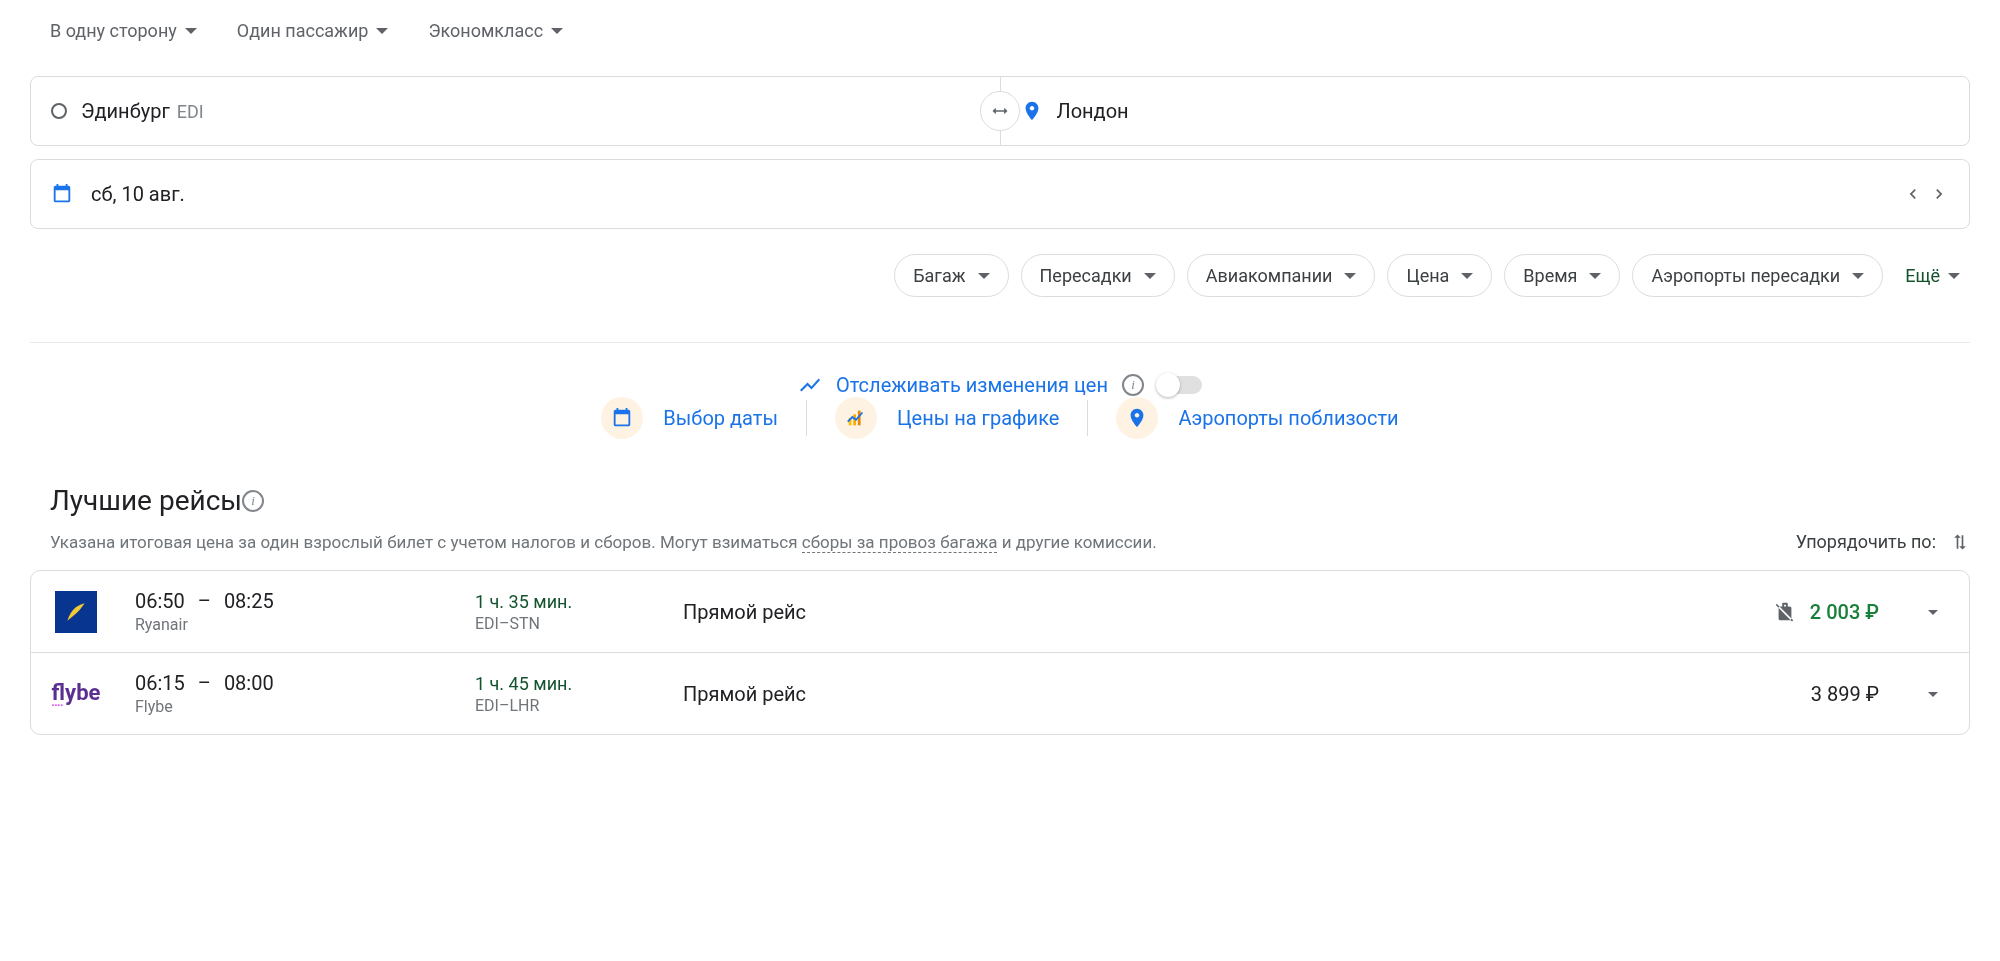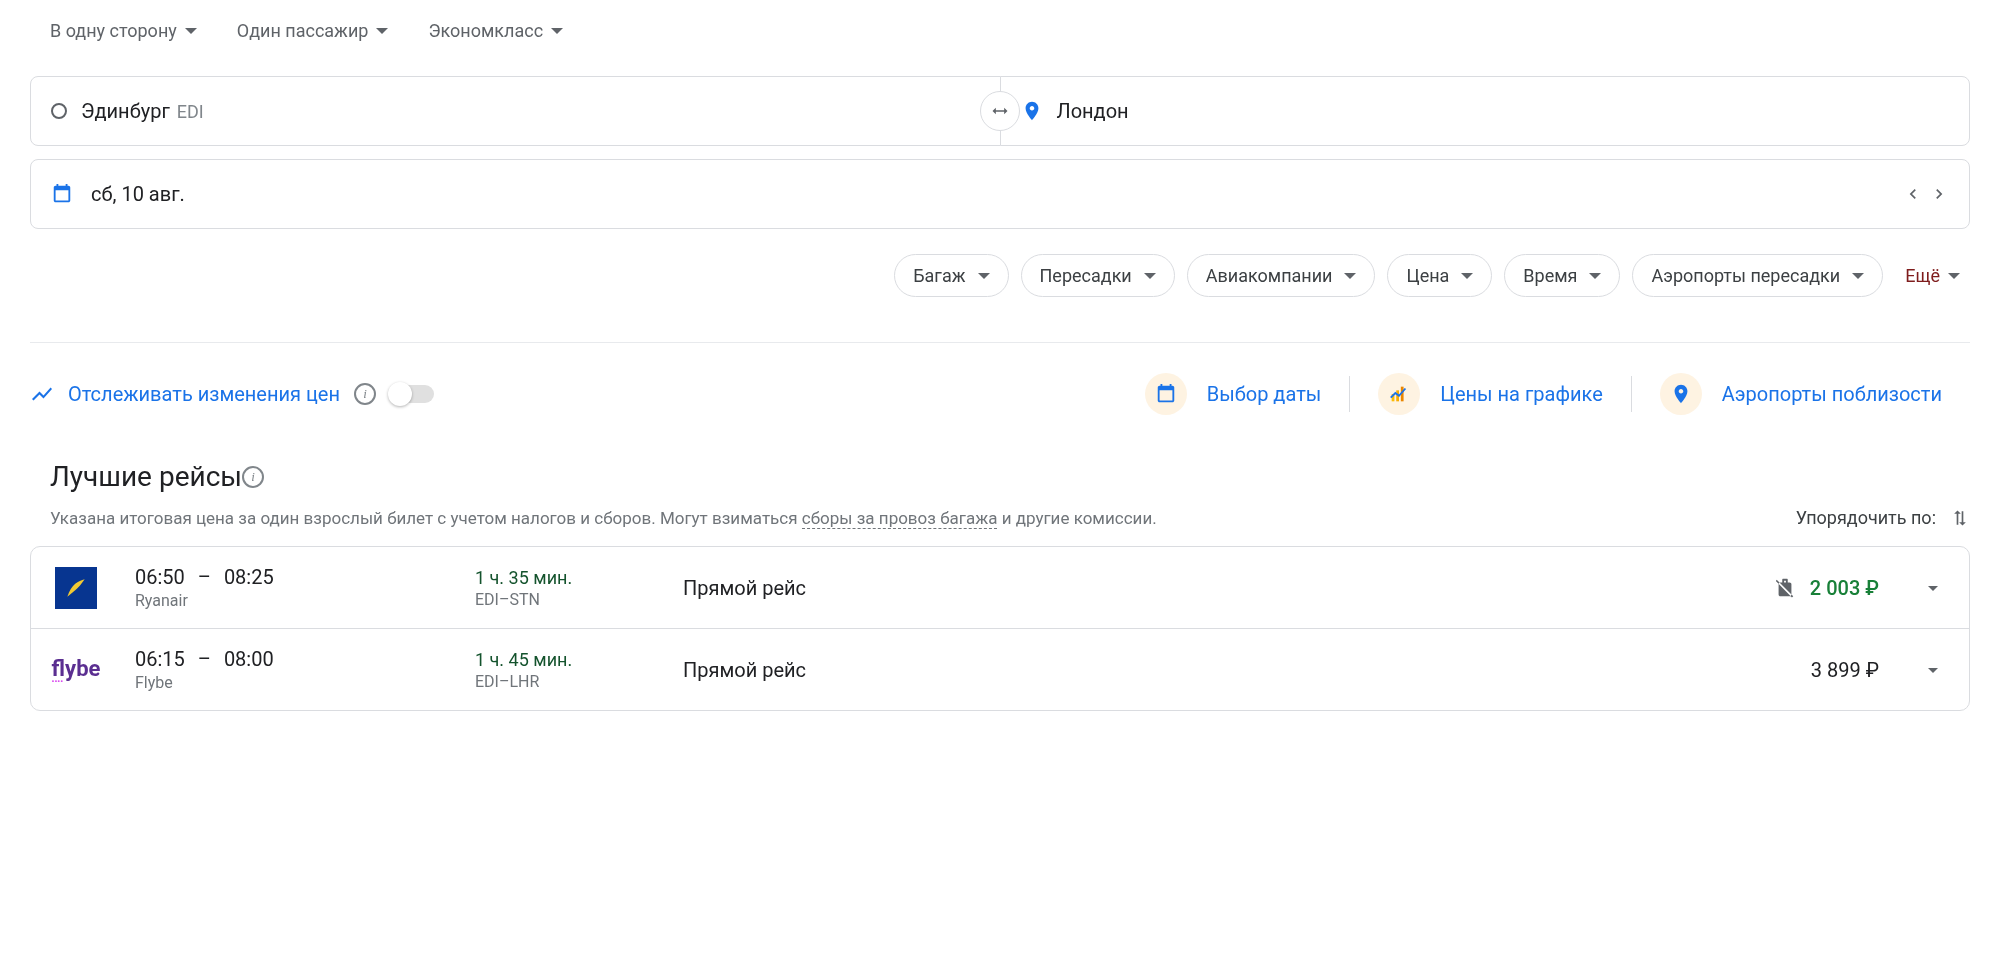--- a/index.html
+++ b/index.html
@@ -156,37 +156,38 @@
       font-size: 18px;
       color: #3c4043;
       cursor: pointer;
       background: #fff;
     }
     
     .more-link {
       display: flex;
       align-items: center;
       gap: 8px;
-      color: #7f1d1d;
+      color: #14532d;
       font-size: 18px;
       cursor: pointer;
       padding: 0 10px;
     }
     
     .divider {
       height: 1px;
       background: #e8eaed;
       margin-bottom: 30px;
     }
     
     .actions-row {
       display: flex;
       justify-content: space-between;
       align-items: center;
       margin-bottom: 45px;
+      flex-direction: column;
     }
     
     .track-section {
       display: flex;
       align-items: center;
       gap: 14px;
     }
     
     .track-label {
       color: #1a73e8;

